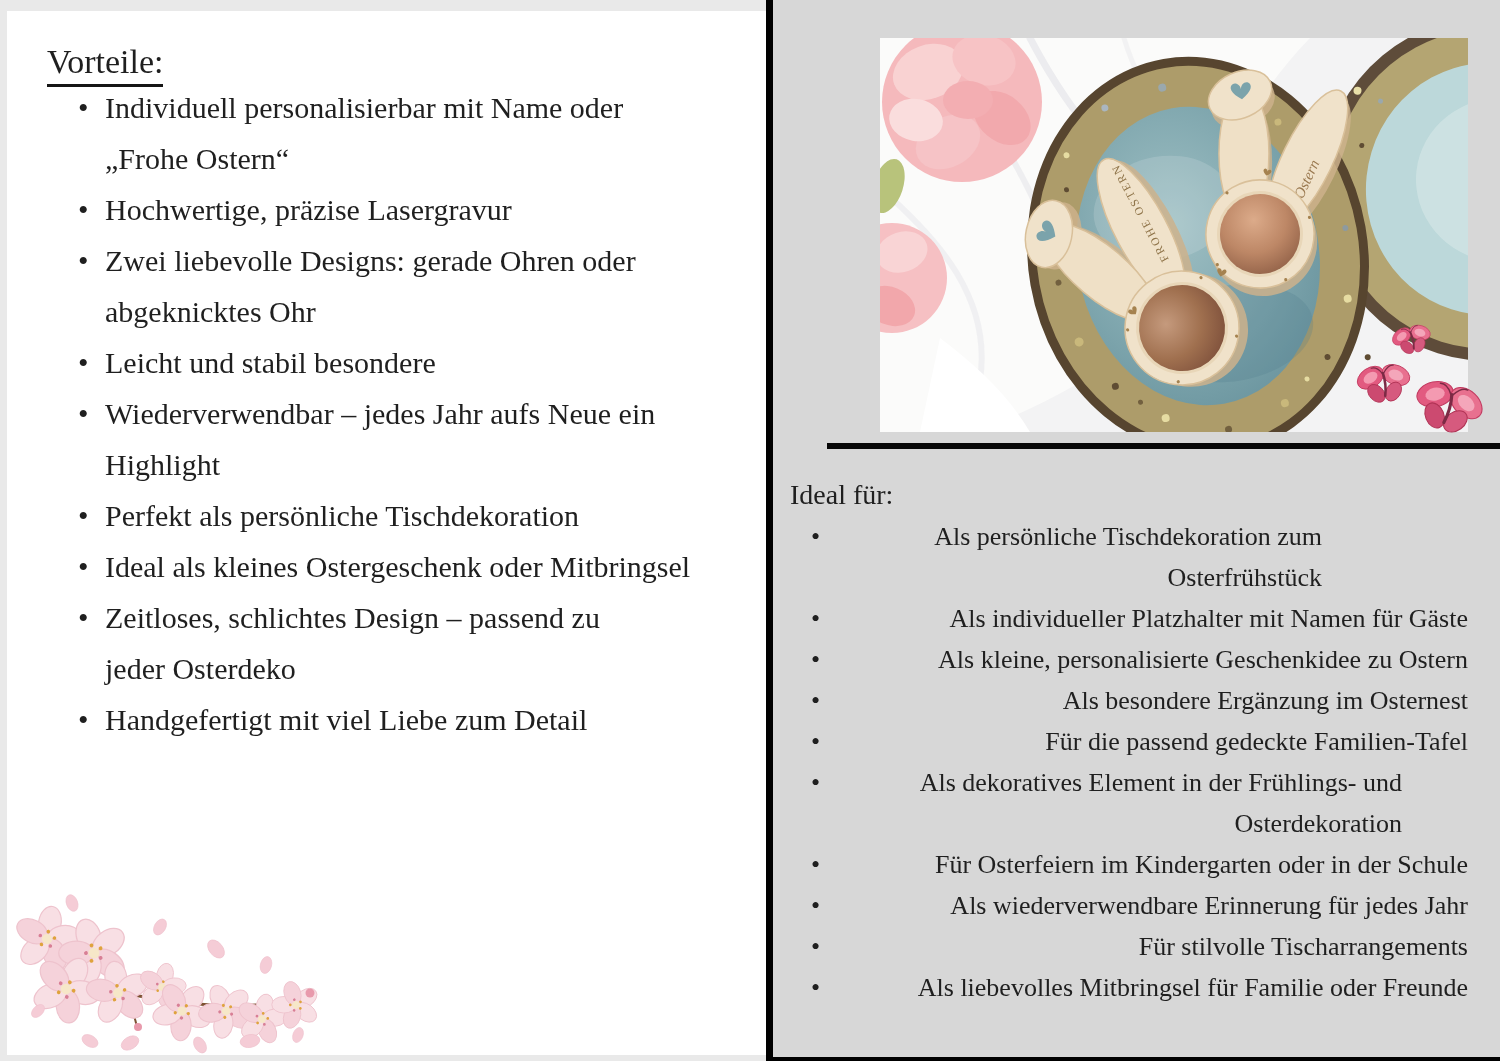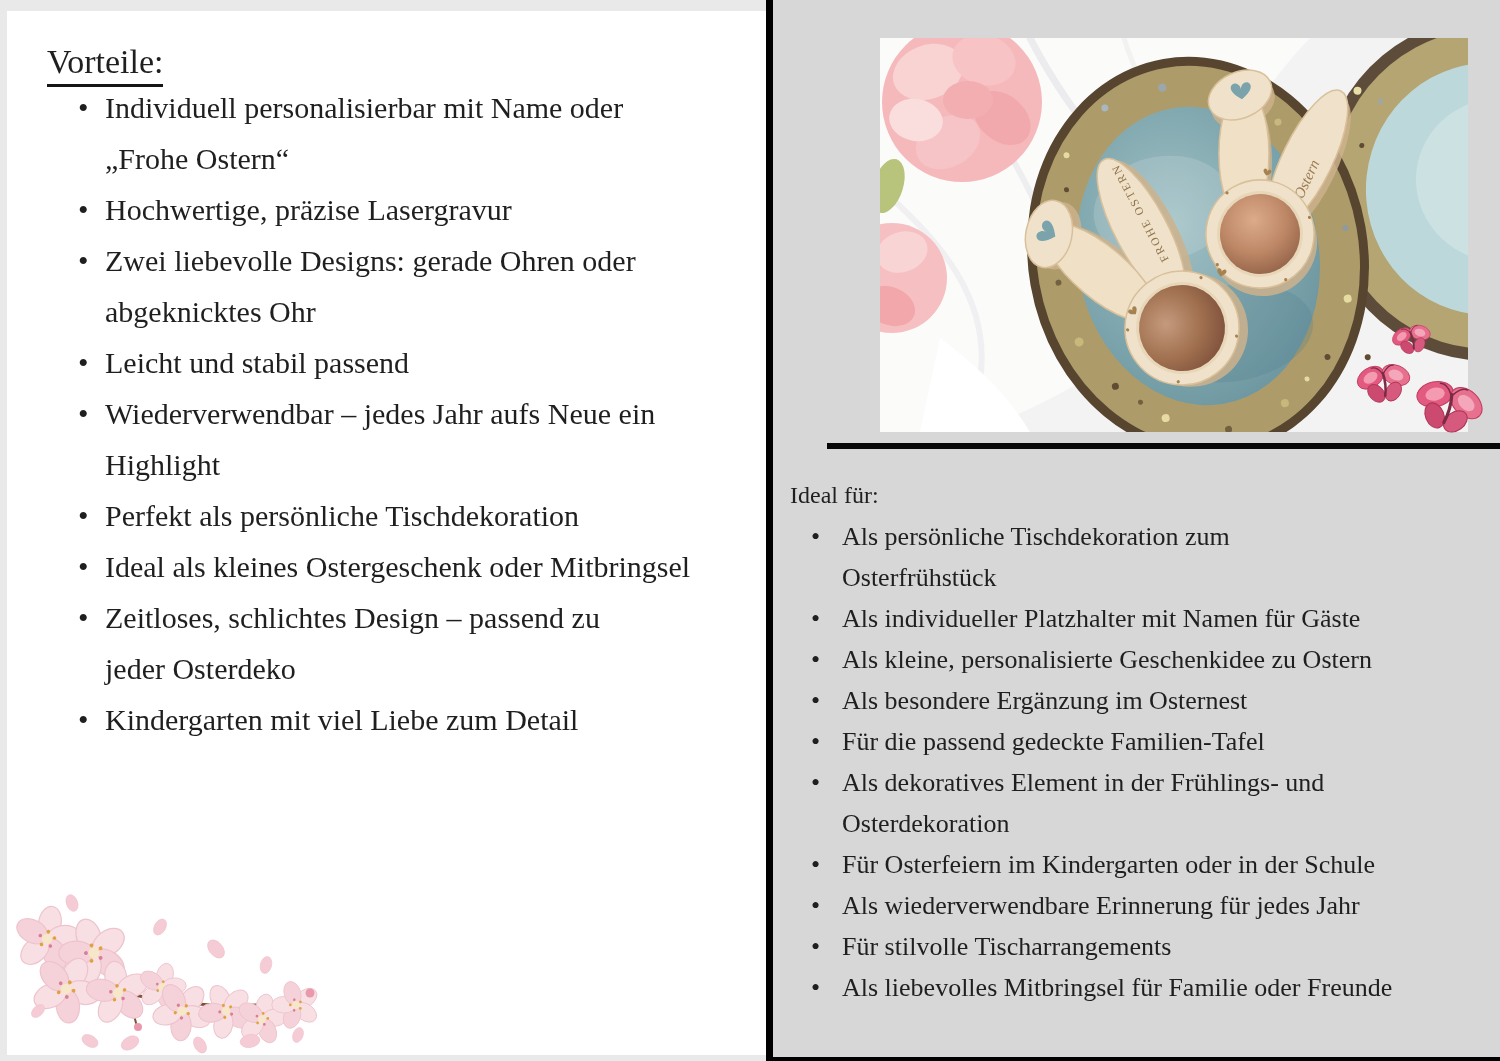--- a/index.html
+++ b/index.html
@@ -23,24 +23,24 @@
   .left-list li:nth-child(8) > span{max-width:560px;}
   .left-list li:nth-child(9) > span{max-width:600px;}
   
   .divider{position:absolute;left:766px;top:0;width:7px;height:1061px;background:#000;}
   
   .right-panel{position:absolute;left:773px;top:0;width:727px;height:1061px;background:#d7d7d7;}
   .right-bottom-border{position:absolute;left:773px;bottom:0;width:727px;height:4px;background:#000;}
   .photo{position:absolute;left:880px;top:38px;width:588px;height:394px;}
   .photo svg{display:block;}
   .photo-underline{position:absolute;left:827px;top:443px;width:673px;height:6px;background:#070707;}
-  .right-heading{position:absolute;left:790px;top:478px;font-size:24px;line-height:34px;}
+  .right-heading{position:absolute;left:790px;top:478px;font-size:28px;line-height:34px;}
   .right-list{position:absolute;left:808px;top:516px;width:660px;font-size:26px;line-height:41px;}
   .right-list li{padding-left:34px;}
-  .right-list li > span{max-width:630px;}
+  .right-list li > span{max-width:630px;text-align:right;}
   .right-list li:nth-child(1) > span{max-width:480px;}
   .right-list li:nth-child(6) > span{max-width:560px;}
   
   .butterflies{position:absolute;left:1356px;top:316px;width:144px;height:134px;z-index:6;}
   .blossoms{position:absolute;left:10px;top:893px;width:312px;height:168px;}
 </style>
 </head>
 <body>
 
 <div class="page">
@@ -53,36 +53,36 @@
     <li>
         <span>Individuell personalisierbar mit Name oder „Frohe Ostern“</span>
       </li>
     <li>
         <span>Hochwertige, präzise Lasergravur</span>
       </li>
     <li>
         <span>Zwei liebevolle Designs: gerade Ohren oder abgeknicktes Ohr</span>
       </li>
     <li>
-        <span>Leicht und stabil passend</span>
+        <span>Leicht und stabil besondere</span>
       </li>
     <li>
         <span>Wiederverwendbar – jedes Jahr aufs Neue ein Highlight</span>
       </li>
     <li>
         <span>Perfekt als persönliche Tischdekoration</span>
       </li>
     <li>
         <span>Ideal als kleines Ostergeschenk oder Mitbringsel</span>
       </li>
     <li>
         <span>Zeitloses, schlichtes Design – passend zu jeder Osterdeko</span>
       </li>
     <li>
-        <span>Kindergarten mit viel Liebe zum Detail</span>
+        <span>Handgefertigt mit viel Liebe zum Detail</span>
       </li>
   </ul>
 
   <div class="blossoms">
     <svg width="312" height="168" viewBox="0 0 312 168">
       <defs>
         <g id="cbf">
           <ellipse cx="0" cy="-11" rx="7.5" ry="11" fill="#f8dfe4" stroke="#eec3cd" stroke-width="0.8"></ellipse>
           <ellipse cx="10.5" cy="-3.4" rx="7.5" ry="11" transform="rotate(72 10.5 -3.4)" fill="#f8dfe4" stroke="#eec3cd" stroke-width="0.8"></ellipse>
           <ellipse cx="6.5" cy="8.9" rx="7.5" ry="11" transform="rotate(144 6.5 8.9)" fill="#f5d2da" stroke="#eec3cd" stroke-width="0.8"></ellipse>

